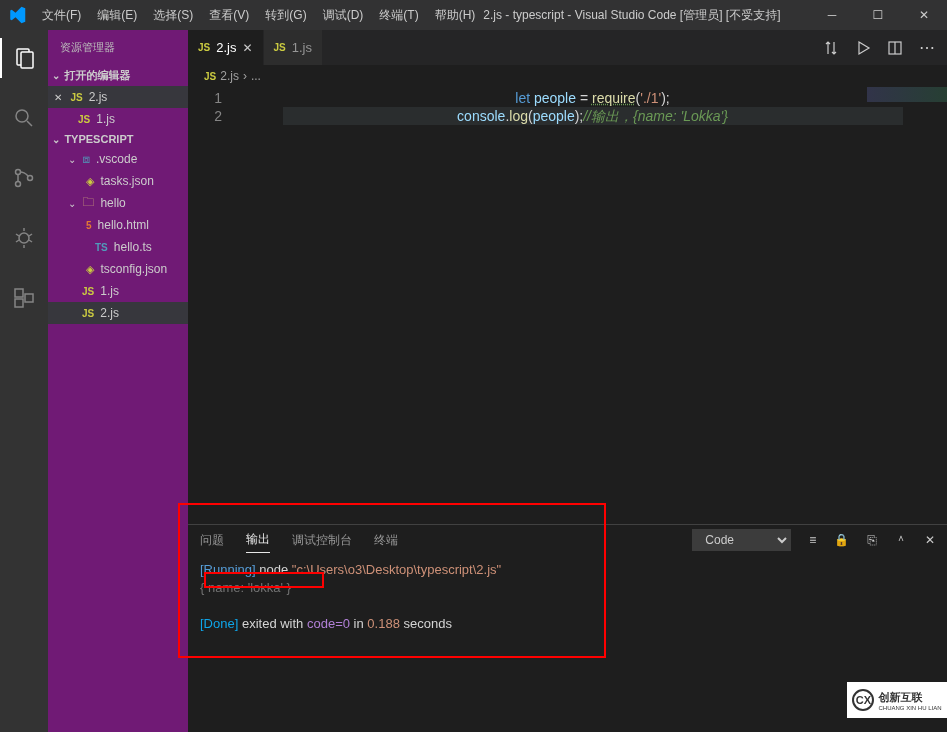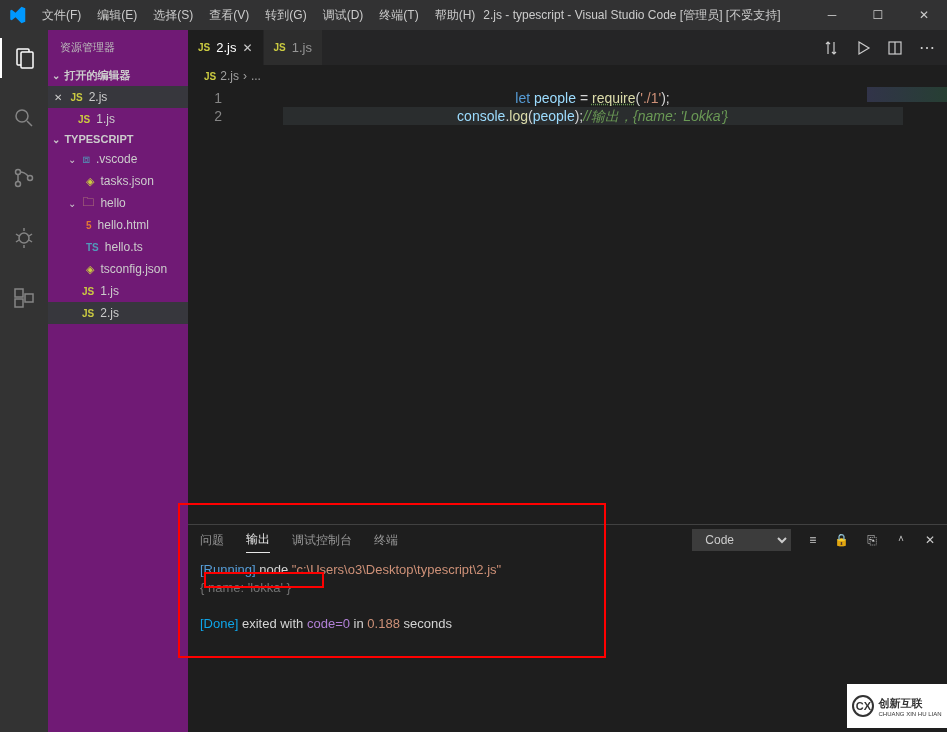--- a/index.html
+++ b/index.html
@@ -19,21 +19,21 @@
 .sidebar-header { height: 35px; display: flex; align-items: center; padding: 0 12px; color: #bbbbbb; font-size: 11px; }
 .section-title { display: flex; align-items: center; gap: 4px; padding: 3px 4px; color: #cccccc; font-size: 11px; font-weight: bold; cursor: pointer; }
 .chev { font-size: 10px; }
 .tree-item { display: flex; align-items: center; gap: 6px; height: 22px; padding-left: 16px; font-size: 12px; cursor: pointer; }
 .tree-item.indent1 { padding-left: 20px; }
 .tree-item.indent2 { padding-left: 34px; }
 .tree-item.indent3 { padding-left: 38px; }
 .tree-item.selected { background: #37373d; }
 .tree-item .close-x { margin-left: -14px; margin-right: 2px; color: #cccccc; font-size: 10px; }
 .icon-js { color: #cbcb41; font-size: 10px; font-weight: bold; }
-.icon-ts { color: #519aba; font-size: 10px; font-weight: bold; }
+.icon-ts { color: #519aba; font-size: 10px; font-weight: bold; margin-left: 9px; }
 .icon-html { color: #e37933; font-size: 10px; font-weight: bold; }
 .icon-json { color: #cbcb41; font-size: 11px; }
 .icon-folder { color: #dcb67a; font-size: 12px; }
 .icon-vscode { color: #519aba; font-size: 12px; }
 .editor-area { flex: 1; display: flex; flex-direction: column; background: #1e1e1e; position: relative; }
 .tabs { height: 35px; background: #252526; display: flex; align-items: stretch; }
 .tab { display: flex; align-items: center; gap: 6px; padding: 0 10px; background: #2d2d2d; color: #969696; font-size: 13px; cursor: pointer; border-right: 1px solid #252526; }
 .tab.active { background: #1e1e1e; color: #ffffff; }
 .tab .tab-close { color: #cccccc; font-size: 12px; }
 .tab-actions { margin-left: auto; display: flex; align-items: center; gap: 16px; padding-right: 12px; color: #cccccc; }
@@ -62,21 +62,21 @@
 .t-node { color: #d4d4d4; }
 .t-path { color: #ce9178; }
 .t-out { color: #737373; }
 .t-done { color: #0ea5e9; }
 .t-exit { color: #d4d4d4; }
 .t-code { color: #b180d7; }
 .t-time { color: #ce9178; }
 .highlight-box { position: absolute; border: 2px solid #ff0000; pointer-events: none; }
 .hl-main { left: 178px; top: 503px; width: 428px; height: 155px; }
 .hl-line2 { left: 204px; top: 572px; width: 120px; height: 16px; }
-.watermark { position: absolute; right: 0; bottom: 4px; width: 100px; height: 44px; background: #ffffff; display: flex; align-items: center; justify-content: center; gap: 4px; font-size: 11px; color: #333; }
+.watermark { position: absolute; right: 0; bottom: 14px; width: 100px; height: 36px; background: #ffffff; display: flex; align-items: center; justify-content: center; gap: 4px; font-size: 11px; color: #333; }
 .watermark .logo { width: 22px; height: 22px; border: 2px solid #333; border-radius: 50%; display: flex; align-items: center; justify-content: center; font-weight: bold; }
 svg { display: block; }
 </style>
 </head>
 <body>
 
 <div class="titlebar">
   <div class="app-icon">
     <svg width="18" height="18" viewBox="0 0 24 24">
         <path fill="#0098ff" d="M23 3l-5-2-8 8-5-4-2 1v12l2 1 5-4 8 8 5-2V3z"></path>

